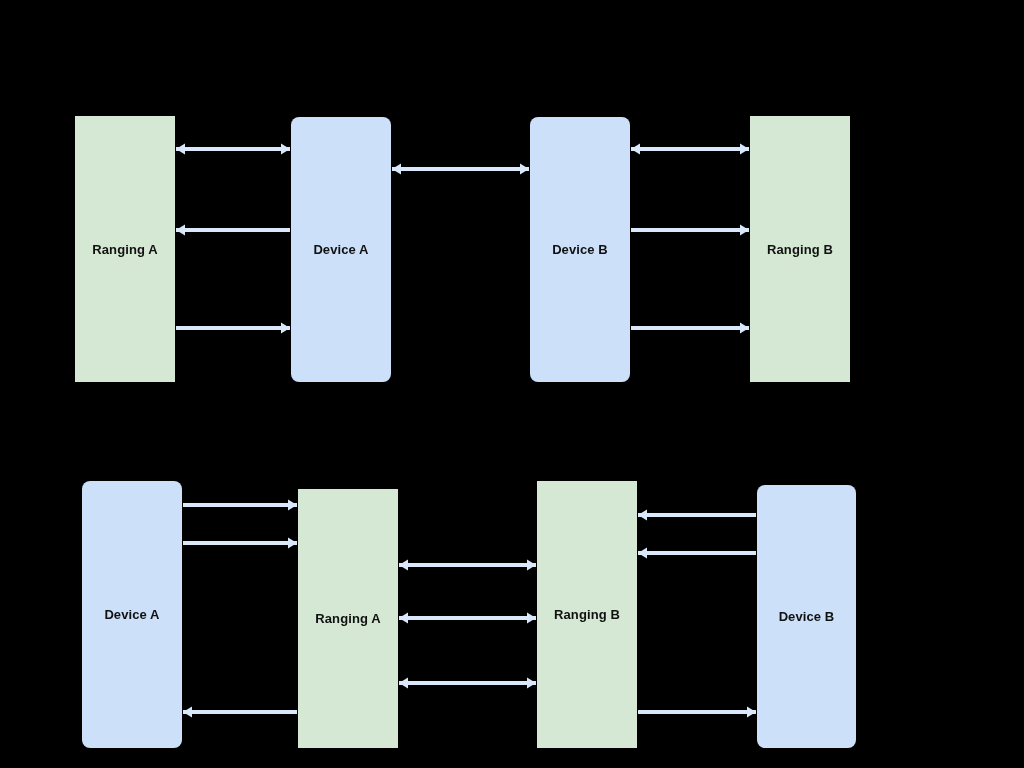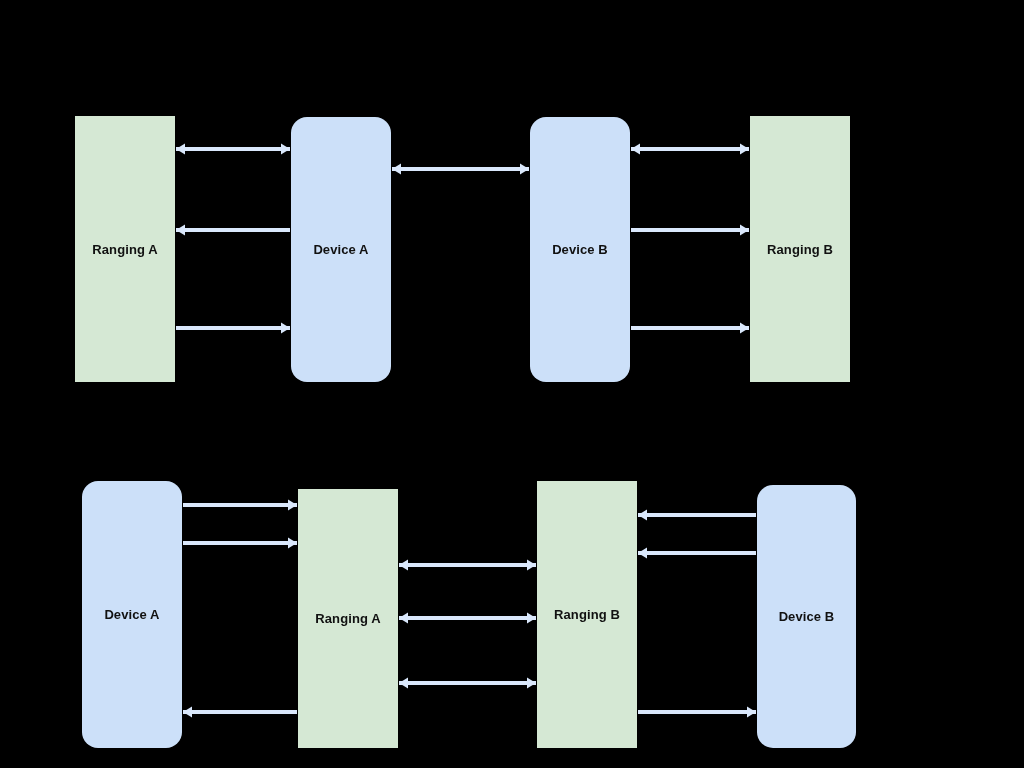--- a/index.html
+++ b/index.html
@@ -31,21 +31,21 @@
     font-size: 13px;
     color: #111111;
     letter-spacing: 0.1px;
     user-select: none;
   }
   .node.green {
     background: #d5e8d4;
   }
   .node.blue {
     background: #cce0f9;
-    border-radius: 16px;
+    border-radius: 8px;
     text-align: right;
   }
   .node-label {
     pointer-events: none;
   }
   svg.edges {
     position: absolute;
     left: 0;
     top: 0;
     width: 1024px;

